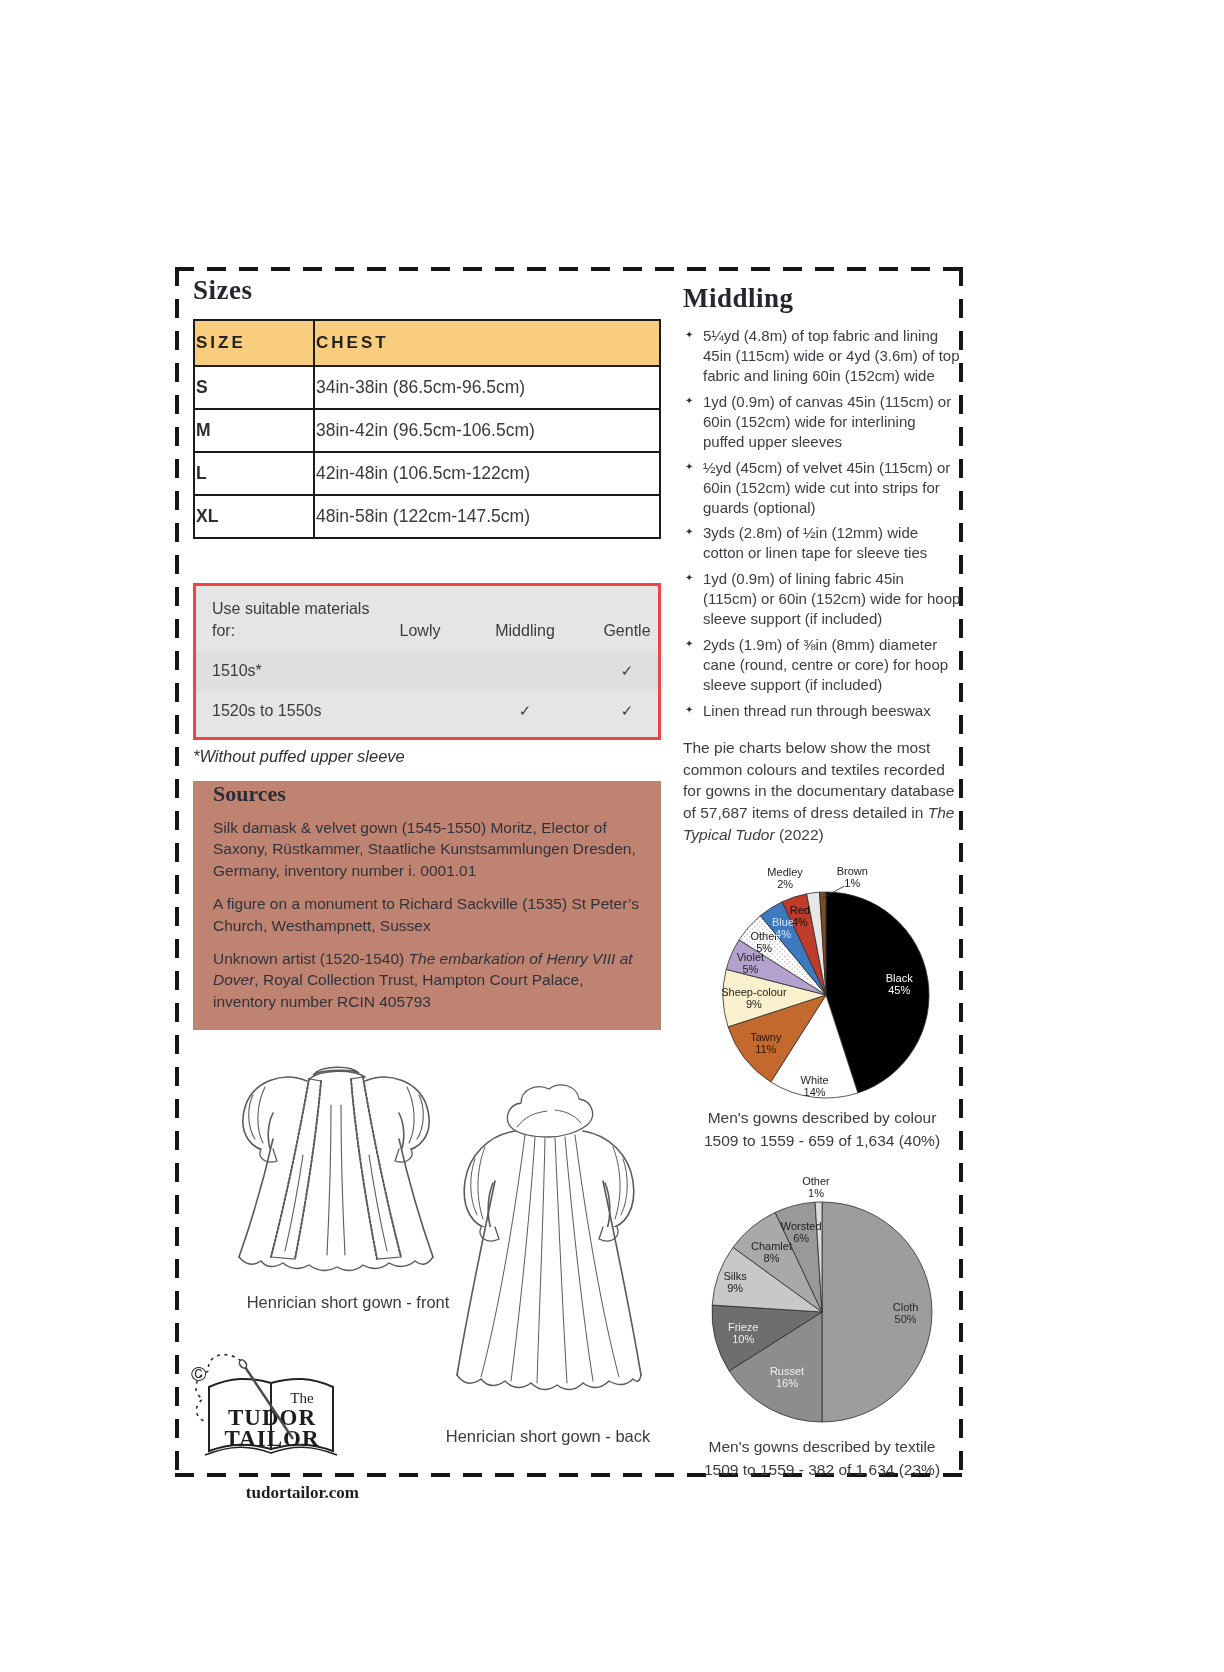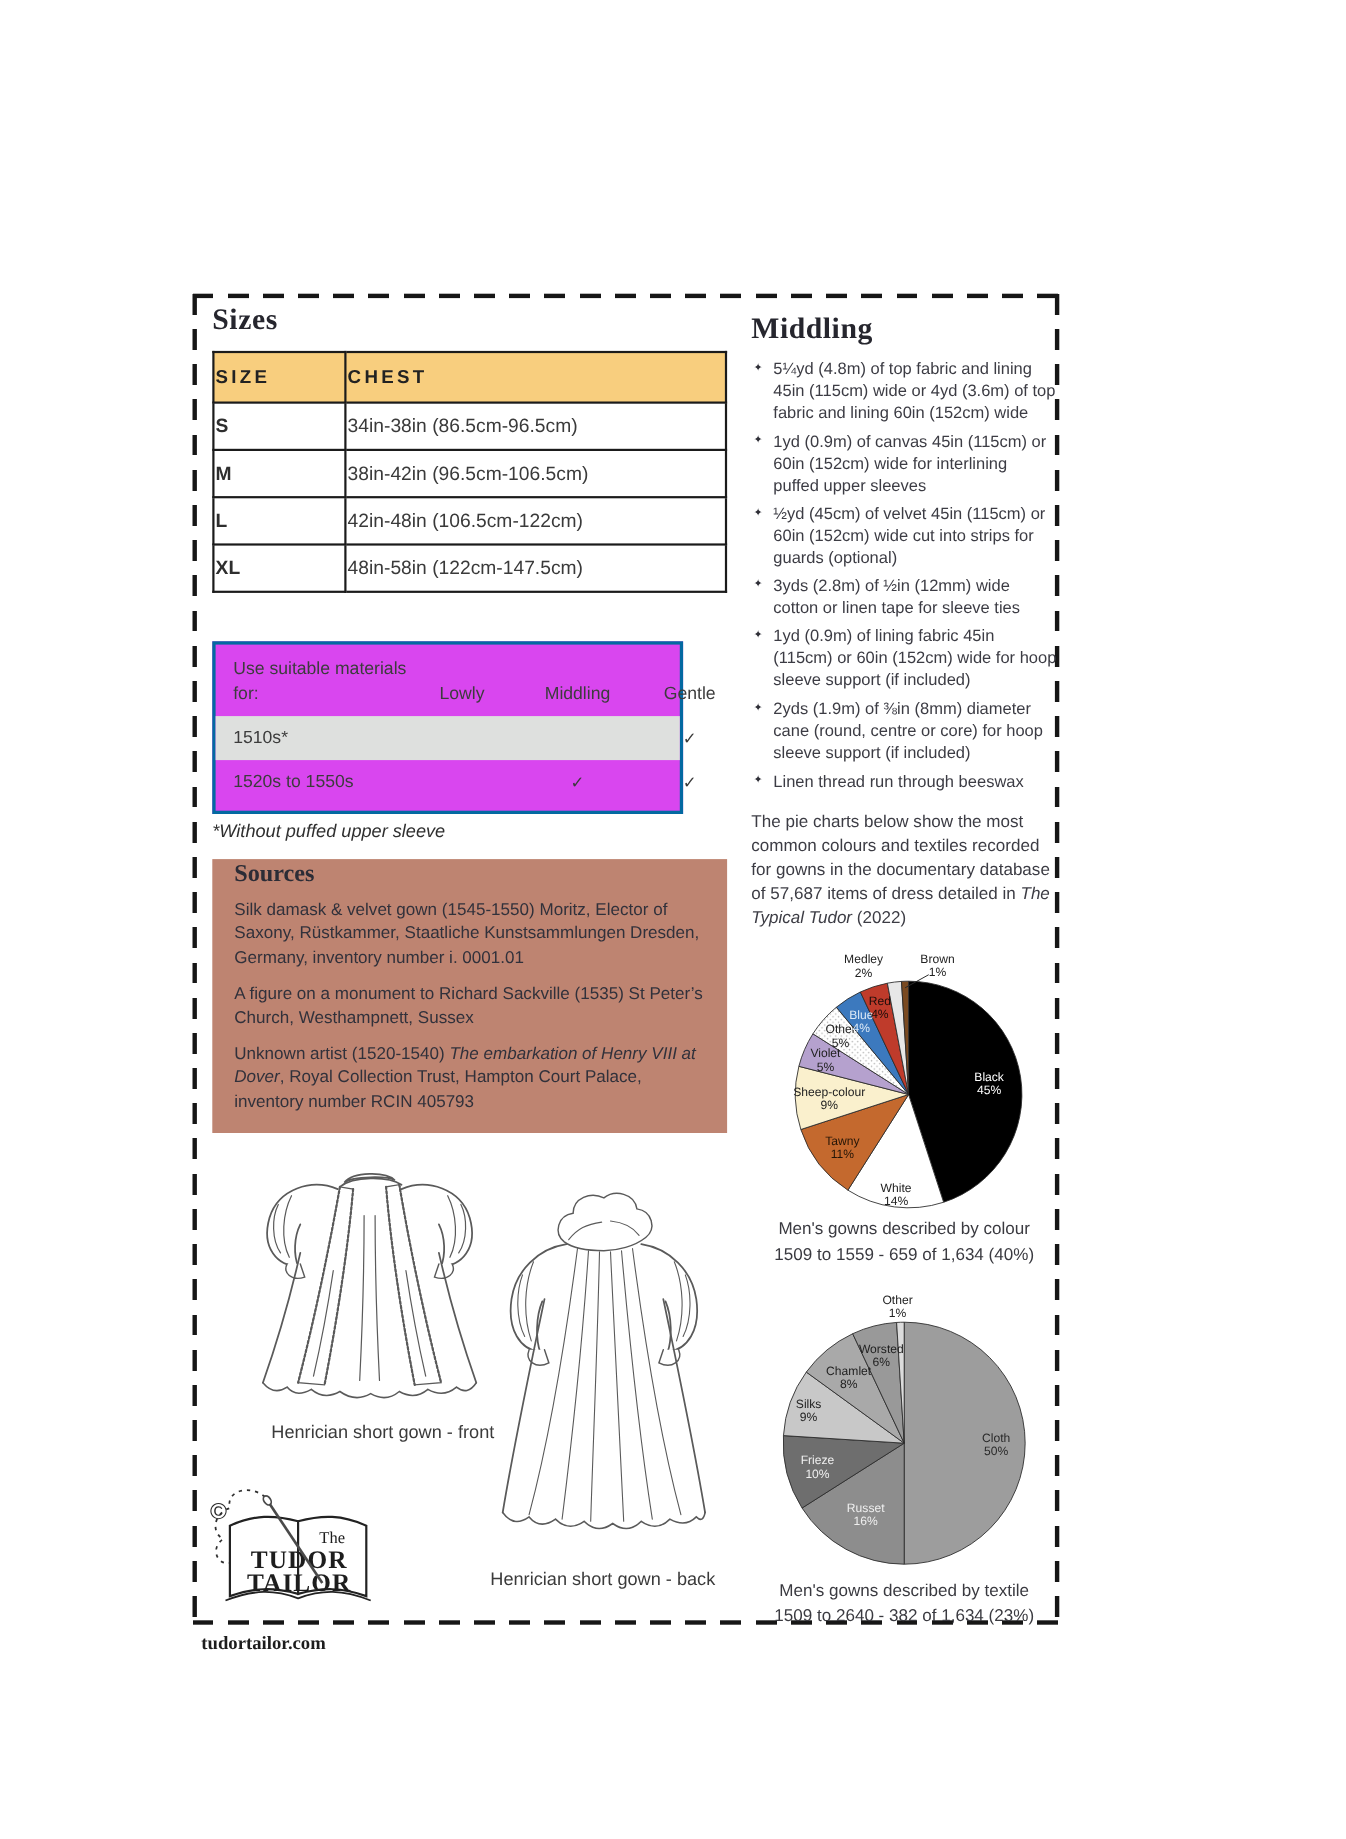--- a/index.html
+++ b/index.html
@@ -20,21 +20,21 @@
 
   
   table.sizes{position:absolute;left:2px;top:52px;width:468px;border-collapse:collapse;table-layout:fixed;}
   table.sizes th,table.sizes td{border:2px solid #1b1b1b;text-align:left;font-size:17.5px;color:#3a3a3a;}
   table.sizes th{background:#f8ce7e;color:#222;font-weight:bold;letter-spacing:3px;height:42px;font-size:17px;}
   table.sizes td{height:39px;}
   table.sizes td.sz{font-weight:bold;color:#2e2e2e;}
   .c-size{width:120px;}
 
   
-  .suit{position:absolute;left:2px;top:316px;width:428px;box-sizing:border-box;border:3px solid #0369a1;background:#d946ef;padding:0 0 6px 0;font-size:16px;color:#3c3c3c;}
+  .suit{position:absolute;left:2px;top:316px;width:468px;box-sizing:border-box;border:3px solid #ef4444;background:#e5e5e5;padding:0 0 6px 0;font-size:16px;color:#3c3c3c;}
   .suit .hdr{display:grid;grid-template-columns:158px 100px 110px 94px;align-items:end;padding:12px 0 10px 16px;}
   .suit .ttl{line-height:1.35;}
   .suit .colhead{text-align:center;padding-bottom:1px;}
   .suit .row{display:grid;grid-template-columns:158px 100px 110px 94px;align-items:center;height:40px;padding-left:16px;}
   .suit .row.stripe{background:#dee0de;}
   .suit .chk{text-align:center;font-size:15px;color:#3a3a3a;}
 
   .footnote{position:absolute;left:2px;top:480px;font-style:italic;font-size:16.5px;color:#2f2f2f;}
 
   
@@ -190,21 +190,21 @@
         <path d="M26,40 C48,30 66,30 88,36 L88,102 C66,96 48,96 26,104 Z" fill="#ffffff" stroke="#222" stroke-width="2"></path>
         <path d="M88,36 C110,30 128,30 150,40 L150,104 C128,96 110,96 88,102 Z" fill="#ffffff" stroke="#222" stroke-width="2"></path>
         <path d="M22,108 C48,98 66,98 88,106 C110,98 128,98 154,108" fill="none" stroke="#222" stroke-width="1.6"></path>
         <text x="119" y="56" text-anchor="middle" font-family="Liberation Serif,serif" font-size="15" fill="#1d1d1d">The</text>
         <text x="89" y="78" text-anchor="middle" font-family="Liberation Serif,serif" font-weight="bold" font-size="23" letter-spacing="1" fill="#1d1d1d">TUDOR</text>
         <text x="89" y="99" text-anchor="middle" font-family="Liberation Serif,serif" font-weight="bold" font-size="23" letter-spacing="1" fill="#1d1d1d">TAILOR</text>
 
         <line x1="58" y1="14" x2="110" y2="92" stroke="#4a4a4a" stroke-width="2.4"></line>
         <ellipse cx="60" cy="17" rx="3" ry="4.5" transform="rotate(-35 60 17)" fill="#fff" stroke="#4a4a4a" stroke-width="1.6"></ellipse>
       </svg>
-      <div class="sitename" style="text-align:left;width:176px;font-size:17px;color:#1d1d1d;margin-top:2px;">tudortailor.com</div>
+      <div class="sitename" style="text-align:right;width:176px;font-size:17px;color:#1d1d1d;margin-top:2px;">tudortailor.com</div>
     </div>
   </div>
 
   <div class="colR">
     <h1 class="sec">Middling</h1>
 
     <ul class="mats">
       <li><span class="bl">✦</span><span>5¼yd (4.8m) of top fabric and lining 45in (115cm) wide or 4yd (3.6m) of top fabric and lining 60in (152cm) wide</span></li>
       <li><span class="bl">✦</span><span>1yd (0.9m) of canvas 45in (115cm) or 60in (152cm) wide for interlining puffed upper sleeves</span></li>
       <li><span class="bl">✦</span><span>½yd (45cm) of velvet 45in (115cm) or 60in (152cm) wide cut into strips for guards (optional)</span></li>
@@ -273,16 +273,16 @@
           <text x="101.0" y="215.6" text-anchor="middle" fill="#efefef" font-size="11" font-family="Liberation Sans,sans-serif"><tspan x="101.0" dy="-1">Russet</tspan><tspan x="101.0" dy="12">16%</tspan></text>
           <text x="57.2" y="172.2" text-anchor="middle" fill="#efefef" font-size="11" font-family="Liberation Sans,sans-serif"><tspan x="57.2" dy="-1">Frieze</tspan><tspan x="57.2" dy="12">10%</tspan></text>
           <text x="49.1" y="120.7" text-anchor="middle" fill="#222222" font-size="11" font-family="Liberation Sans,sans-serif"><tspan x="49.1" dy="-1">Silks</tspan><tspan x="49.1" dy="12">9%</tspan></text>
           <text x="85.5" y="91.0" text-anchor="middle" fill="#222222" font-size="11" font-family="Liberation Sans,sans-serif"><tspan x="85.5" dy="-1">Chamlet</tspan><tspan x="85.5" dy="12">8%</tspan></text>
           <text x="115.2" y="71.0" text-anchor="middle" fill="#222222" font-size="11" font-family="Liberation Sans,sans-serif"><tspan x="115.2" dy="-1">Worsted</tspan><tspan x="115.2" dy="12">6%</tspan></text>
           <text x="130.0" y="26.1" text-anchor="middle" fill="#222222" font-size="11" font-family="Liberation Sans,sans-serif"><tspan x="130.0" dy="-1">Other</tspan><tspan x="130.0" dy="12">1%</tspan></text>
         </svg>
       </div>
     <div class="pie-cap">
       <div>Men's gowns described by textile</div>
-      <div>1509 to 2640 - 382 of 1,634 (23%)</div>
+      <div>1509 to 1559 - 382 of 1,634 (23%)</div>
     </div>
   </div>
 </div>
 
 </body></html>

